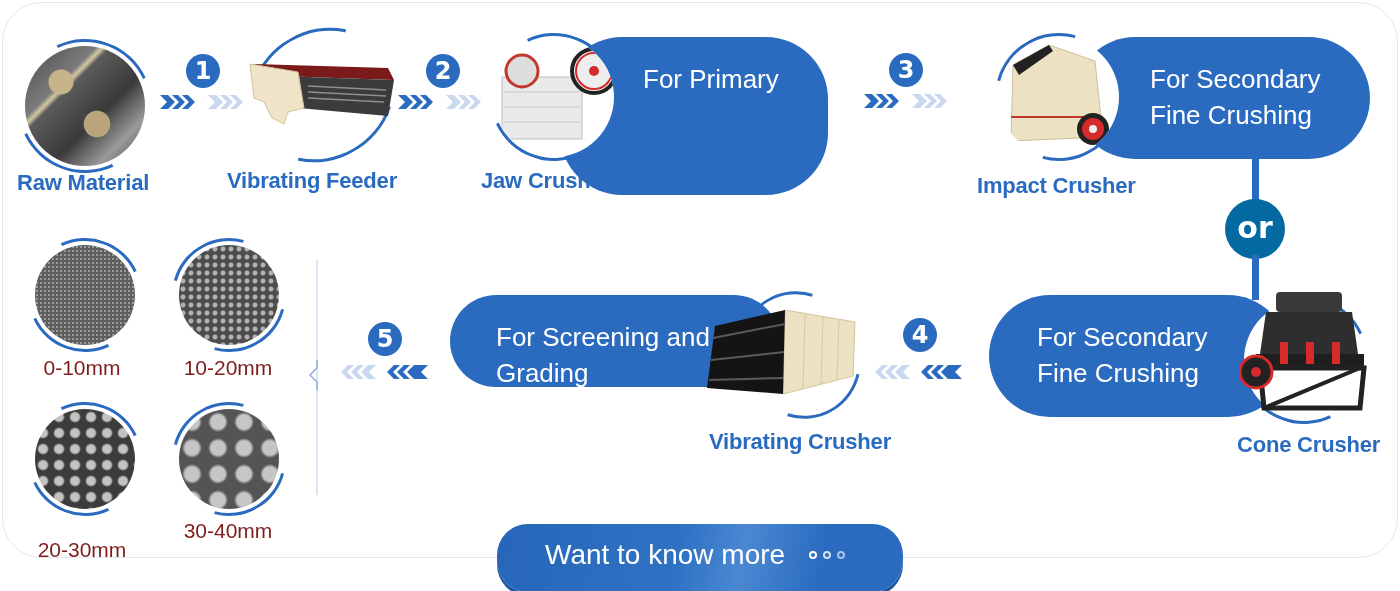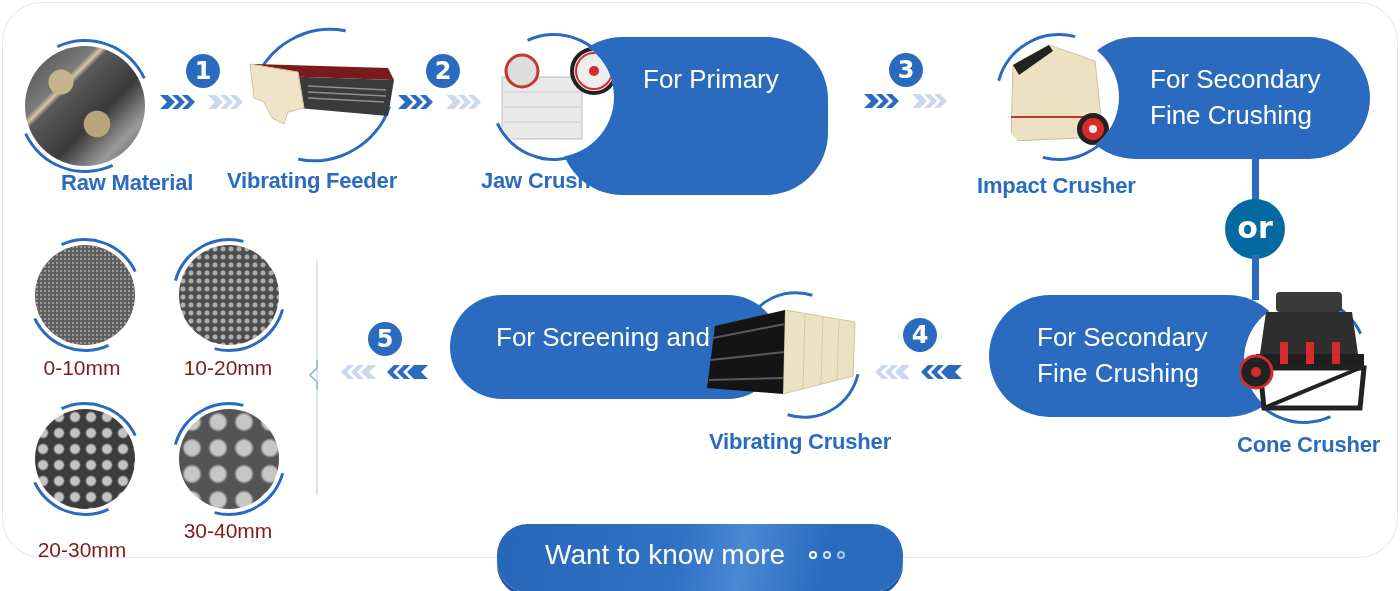--- a/index.html
+++ b/index.html
@@ -88,21 +88,21 @@
   }
 </style>
 </head>
 <body>
 
 <div class="frame"></div>
 
 <div class="node">
   <div class="ring a" style="left:18px;top:39px;width:134px;height:134px;"></div>
   <div class="circle tex-rock" style="left:25px;top:46px;width:120px;height:120px;"></div>
-  <div class="label" style="left:17px;top:170px;margin-left:44px;">Raw Material</div>
+  <div class="label" style="left:17px;top:170px;">Raw Material</div>
 </div>
 
 <div class="step" style="left:186px;top:54px;">1</div>
 <div class="chev" style="left:160px;top:93px;">
   <svg width="90" height="18" viewBox="0 0 90 18">
     <path d="M0 2h8l7 7-7 7H0l7-7z" fill="#2a6bbf"></path>
     <path d="M12 2h6l7 7-7 7h-6l7-7z" fill="#2a6bbf"></path>
     <path d="M22 2h6l7 7-7 7h-6l7-7z" fill="#2a6bbf"></path>
     <path d="M48 2h8l7 7-7 7h-8l7-7z" fill="#c9d8ee"></path>
     <path d="M60 2h6l7 7-7 7h-6l7-7z" fill="#c9d8ee"></path>
@@ -225,22 +225,23 @@
     <path d="M36 2h-8l-7 7 7 7h8l-7-7z" fill="#c9d8ee"></path>
     <path d="M24 2h-6l-7 7 7 7h6l-7-7z" fill="#c9d8ee"></path>
     <path d="M14 2h-6l-7 7 7 7h6l-7-7z" fill="#c9d8ee"></path>
     <path d="M88 2h-14l-7 7 7 7h14l-7-7z" fill="#2a6bbf"></path>
     <path d="M70 2h-6l-7 7 7 7h6l-7-7z" fill="#2a6bbf"></path>
     <path d="M60 2h-6l-7 7 7 7h6l-7-7z" fill="#2a6bbf"></path>
   </svg>
 </div>
 
 <div class="node">
-  <div class="pill" style="left:450px;top:295px;width:330px;height:104px;">
+  <div class="pill" style="left:450px;top:295px;width:330px;height:92px;">
     <div class="txt" style="left:46px;top:24px;">For Screening and</div>
+    <div class="txt" style="left:46px;top:60px;">Grading</div>
   </div>
   <div class="ring b" style="left:740px;top:290px;width:120px;height:130px;"></div>
   <div style="position:absolute;left:705px;top:308px;width:160px;height:90px;">
     <svg width="160" height="90" viewBox="0 0 160 90">
       <polygon points="80,2 150,14 148,68 78,86" fill="#ece1c2" stroke="#d3c49c"></polygon>
       <g stroke="#d6c8a2">
           <line x1="100" y1="6" x2="98" y2="80"></line>
           <line x1="118" y1="9" x2="116" y2="76"></line>
           <line x1="134" y1="12" x2="132" y2="72"></line>
         </g>

